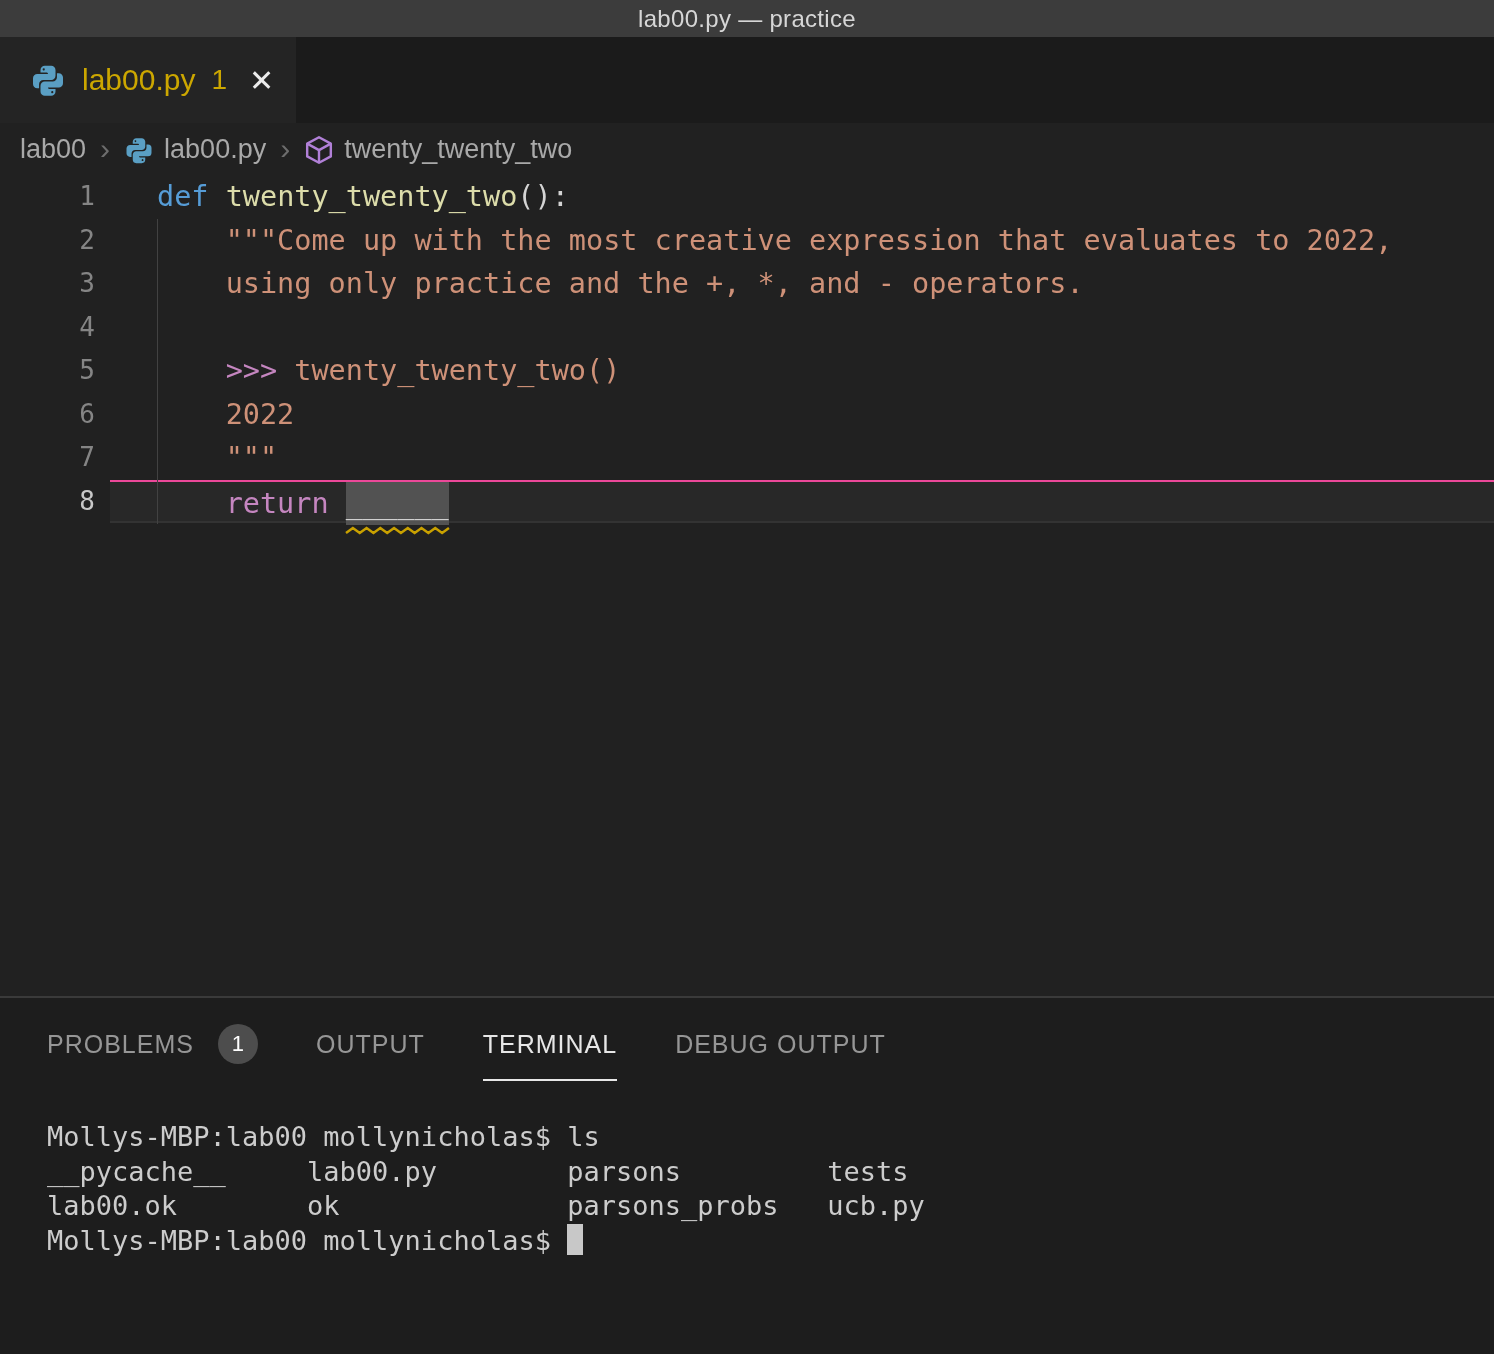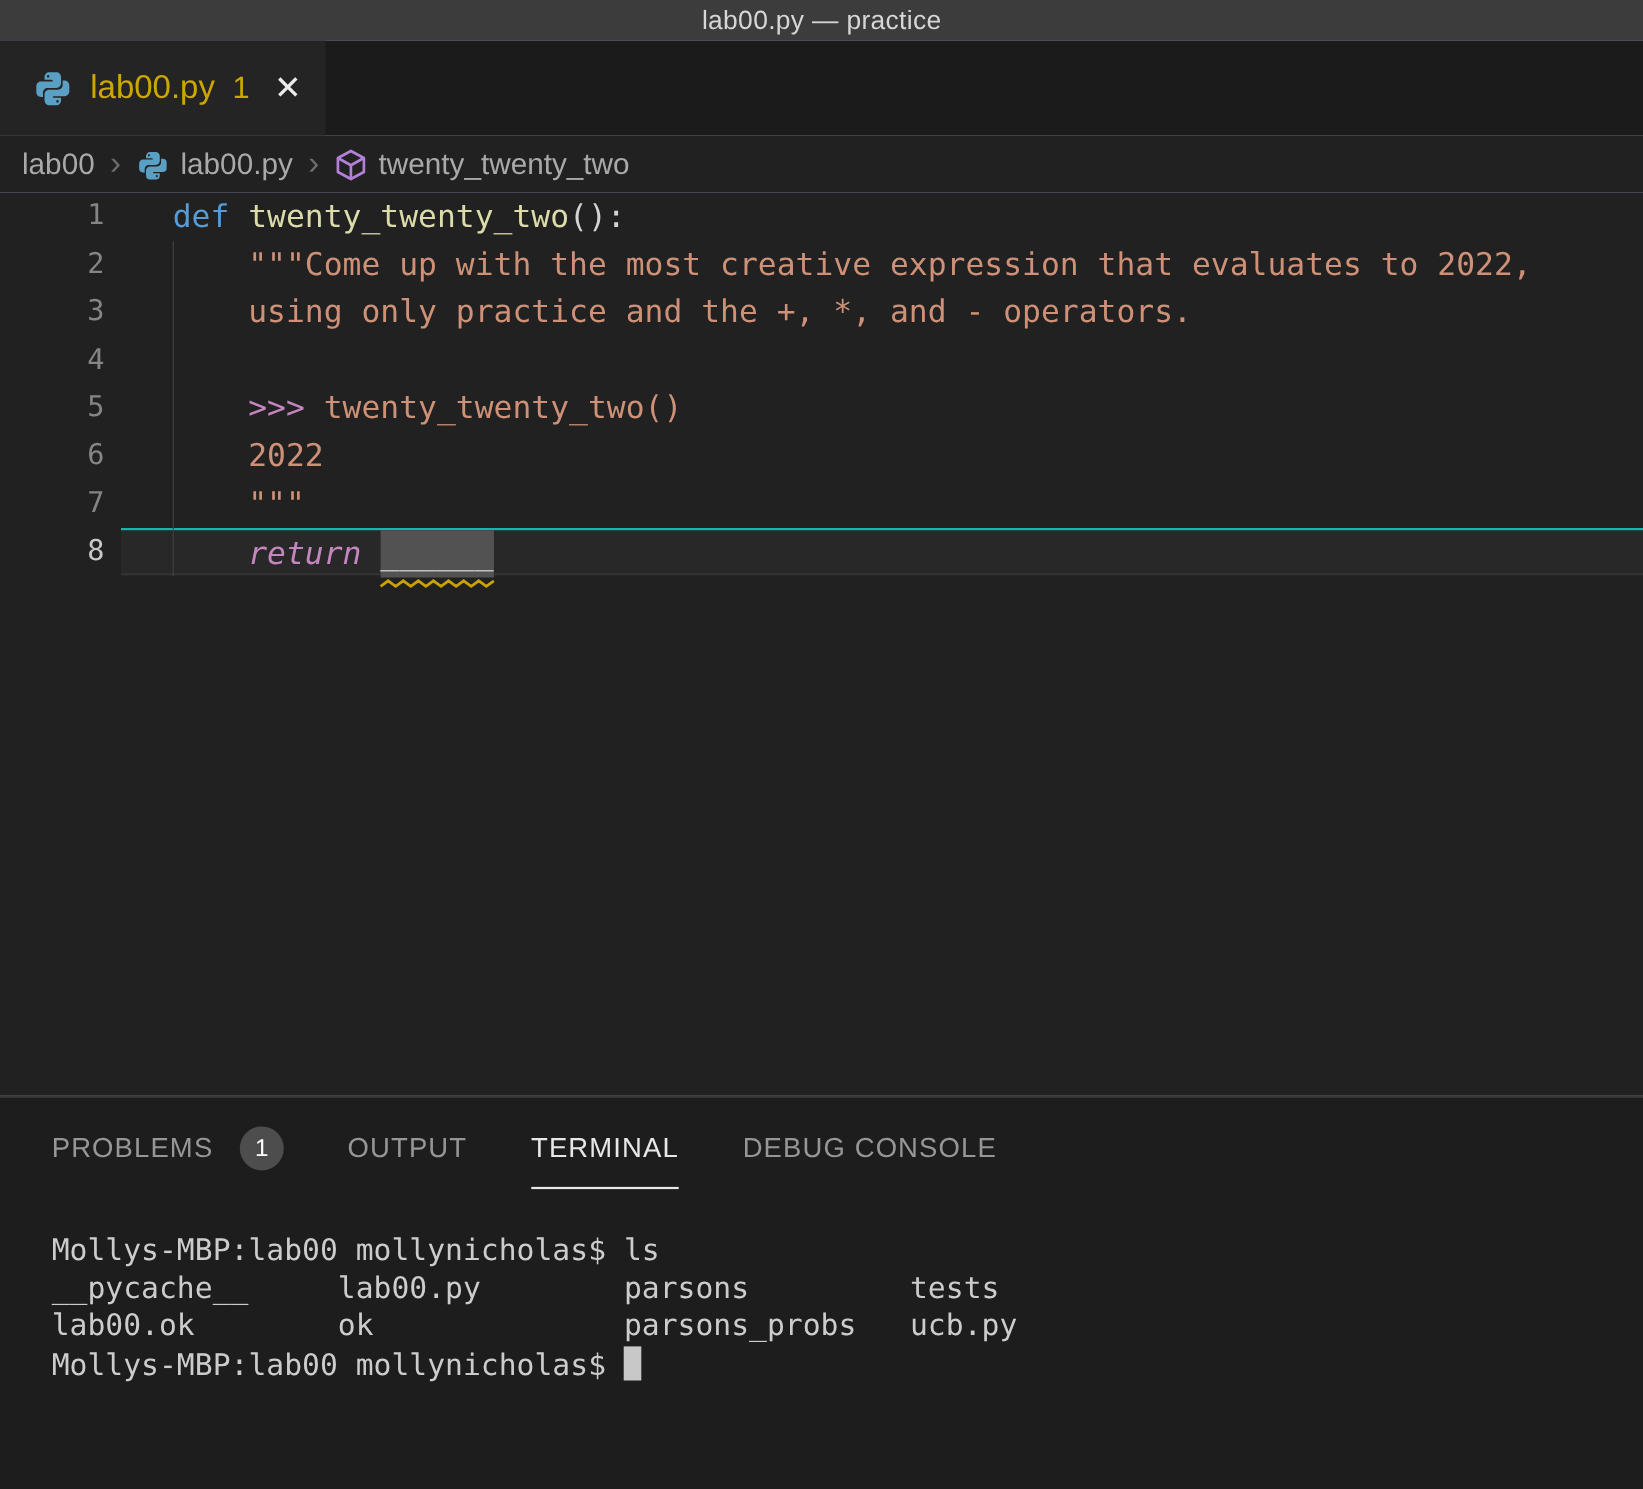--- a/index.html
+++ b/index.html
@@ -1,19 +1,19 @@
 <!DOCTYPE html>
 <html><head>
 <meta charset="utf-8">
 <style>
   * { margin:0; padding:0; box-sizing:border-box; }
   html,body { background:#101010; }
   .window {
     position:relative; width:1494px; height:1354px;
-    background:#c4b5fd; overflow:hidden;
+    background:#be185d; overflow:hidden;
     font-family:"Liberation Sans", sans-serif;
   }
 
   
   .titlebar {
     position:absolute; top:0; left:0; width:100%; height:37px;
     background:#3c3c3c; display:flex; align-items:center; justify-content:center;
   }
   .titlebar span { color:#d6d6d6; font-size:24px; letter-spacing:.3px; }
 
@@ -51,22 +51,22 @@
   }
   .code-line { display:flex; height:43.5px; line-height:43.5px; white-space:pre; }
   .ln {
     flex:0 0 95px; text-align:right; color:#858585;
     font-size:26px; line-height:43.5px;
   }
   .code { flex:1; padding-left:62px; height:100%; }
   .code-line.active .ln { color:#c8c8c8; }
   .code-line.active .code {
     background:rgba(255,255,255,.035);
-    border-top:2px solid #14b8a6; border-bottom:2px solid #333333;
-    margin-left:15px; padding-left:47px;font-style:italic;
+    border-top:2px solid #ec4899; border-bottom:2px solid #333333;
+    margin-left:15px; padding-left:47px;
   }
   .tk-k { color:#569cd6; }
   .tk-f { color:#dcdcaa; }
   .tk-p { color:#d4d4d4; }
   .tk-s { color:#ce9178; }
   .tk-m { color:#c586c0; }
   .tk-sel {
     position:relative; display:inline-block;
     background:#525252; color:#d4d4d4;
   }
@@ -169,21 +169,21 @@
           <span>PROBLEMS</span>
           <span class="panel-badge">1</span>
         </div>
         <div class="panel-tab">
           <span>OUTPUT</span>
         </div>
         <div class="panel-tab active">
           <span>TERMINAL</span>
         </div>
         <div class="panel-tab">
-          <span>DEBUG CONSOLE</span>
+          <span>DEBUG OUTPUT</span>
         </div>
       </div>
     <pre class="terminal" id="terminal"><span>Mollys-MBP:lab00 mollynicholas$ ls</span>
 <span>__pycache__     lab00.py        parsons         tests</span>
 <span>lab00.ok        ok              parsons_probs   ucb.py</span>
 <span>Mollys-MBP:lab00 mollynicholas$ </span><span class="term-cursor"></span>
 </pre>
   </div>
 
 </div>

